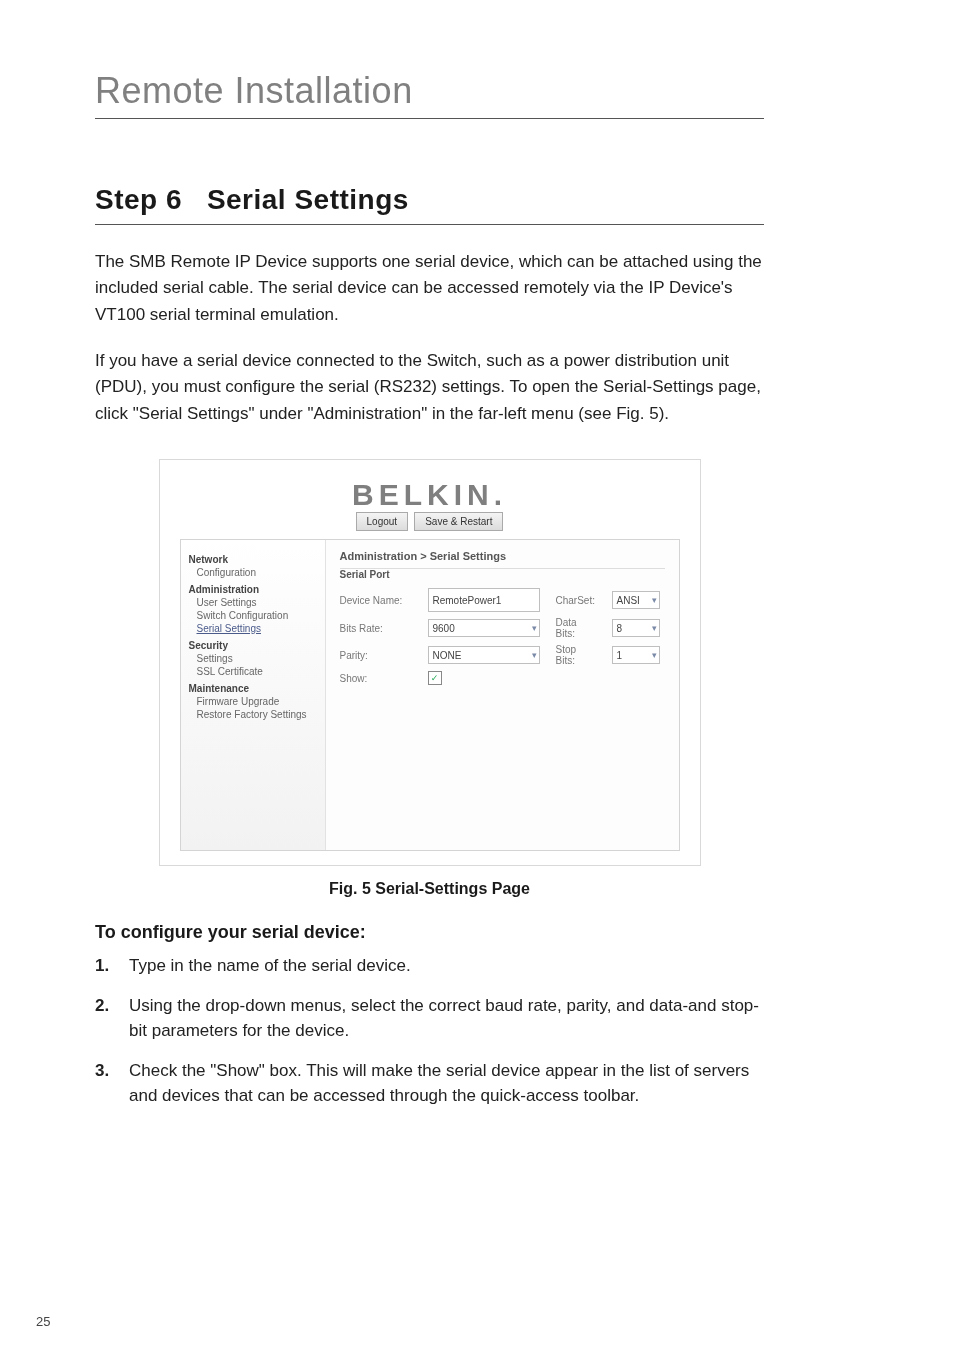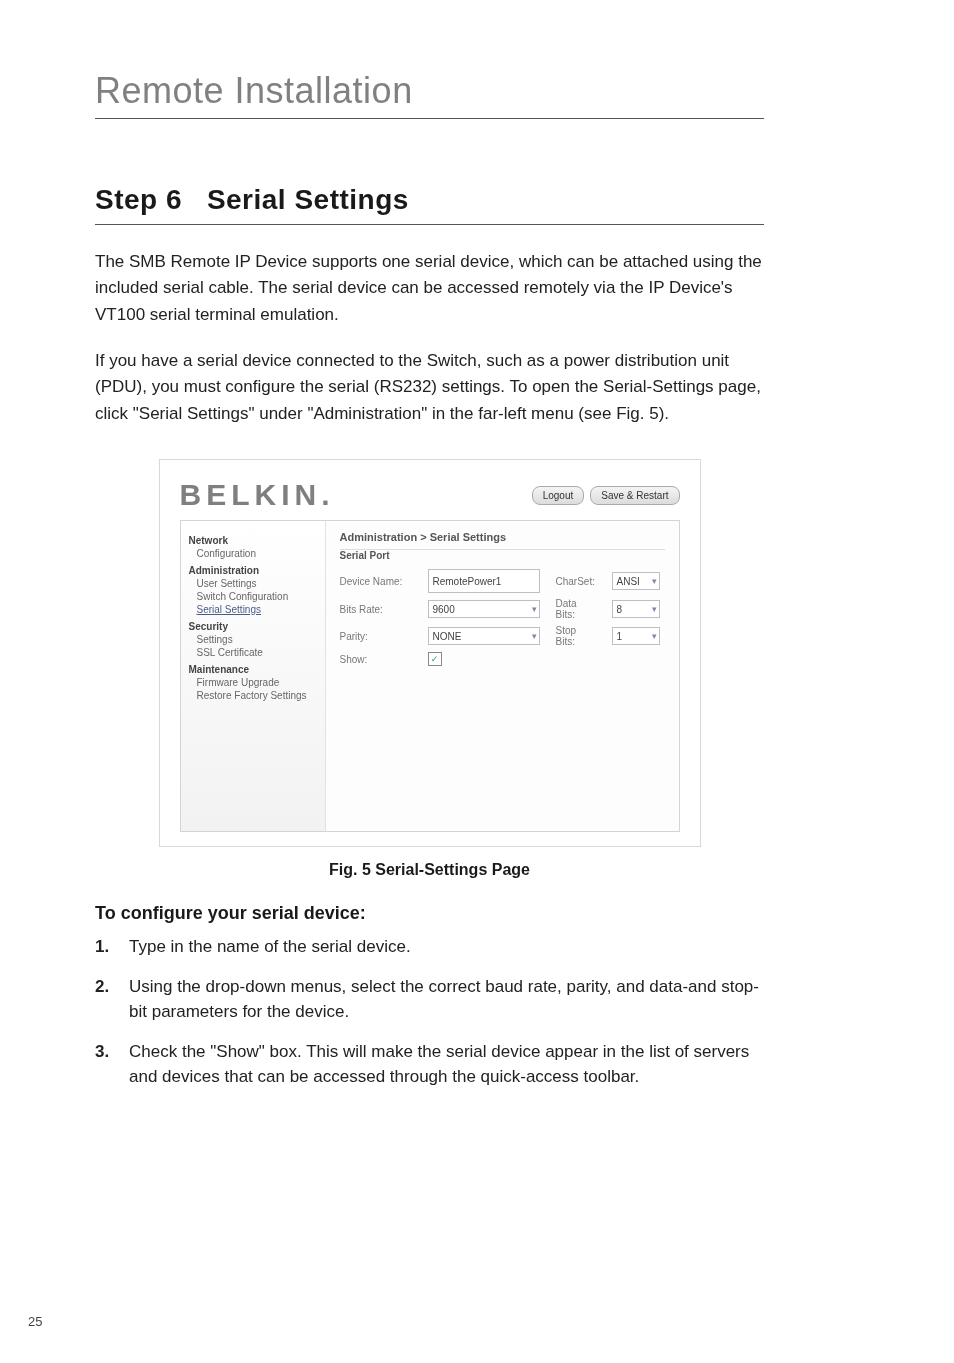--- a/index.html
+++ b/index.html
@@ -59,38 +59,39 @@
       border: 1px solid #d9d9d9;
       padding: 18px 20px 14px 20px;
       box-sizing: border-box;
       position: relative;
     }
     .fig-header {
       display: flex;
       justify-content: space-between;
       align-items: center;
       margin-bottom: 8px;
+      flex-direction: column;
     }
     .brand {
       font-size: 30px;
       font-weight: 700;
       letter-spacing: 5px;
       color: #7f7f7f;
       font-family: Arial, sans-serif;
     }
     .top-buttons {
       display: flex;
       gap: 6px;
     }
     .btn {
       font-size: 10px;
       color: #333;
       background: linear-gradient(#f4f4f4,#dcdcdc);
       border: 1px solid #aaa;
-      border-radius: 8px;
+      border-radius: 0;
       padding: 3px 10px;
       cursor: pointer;
     }
     .fig-panel {
       display: flex;
       border: 1px solid #d4d4d4;
       background: #fdfdfd;
       height: 310px;
     }
     .sidebar {
@@ -215,21 +216,21 @@
       color: #222;
     }
     ol.steps li .num {
       font-weight: 700;
       width: 34px;
       flex-shrink: 0;
     }
     .page-num {
       position: absolute;
       bottom: 34px;
-      left: 28px;
+      left: 36px;
       font-size: 13px;
       color: #444;
     }
   </style>
 </head>
 <body>
 
 <div class="page">
 
   <h1 class="split-title">Remote Installation</h1>

